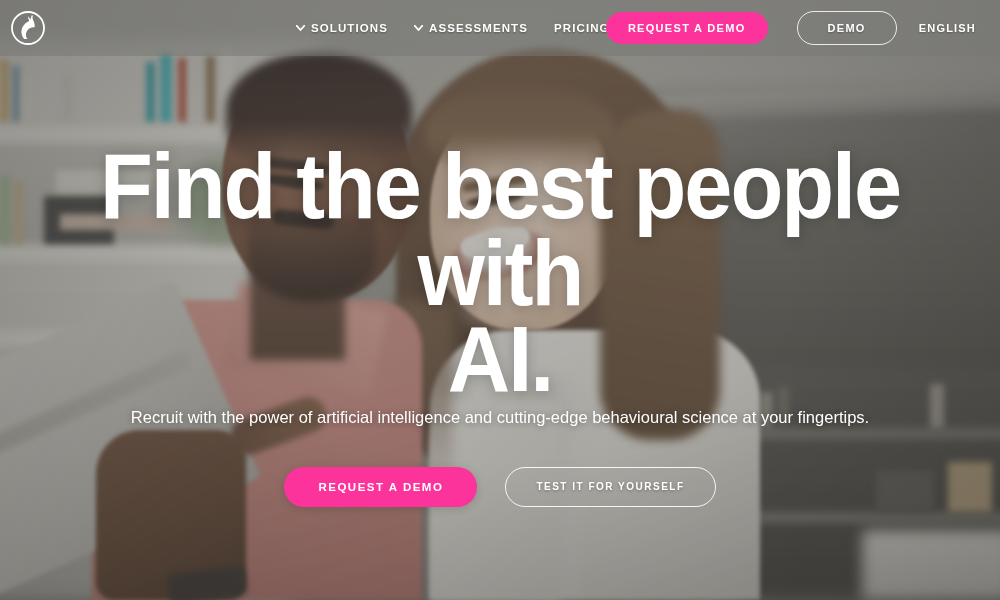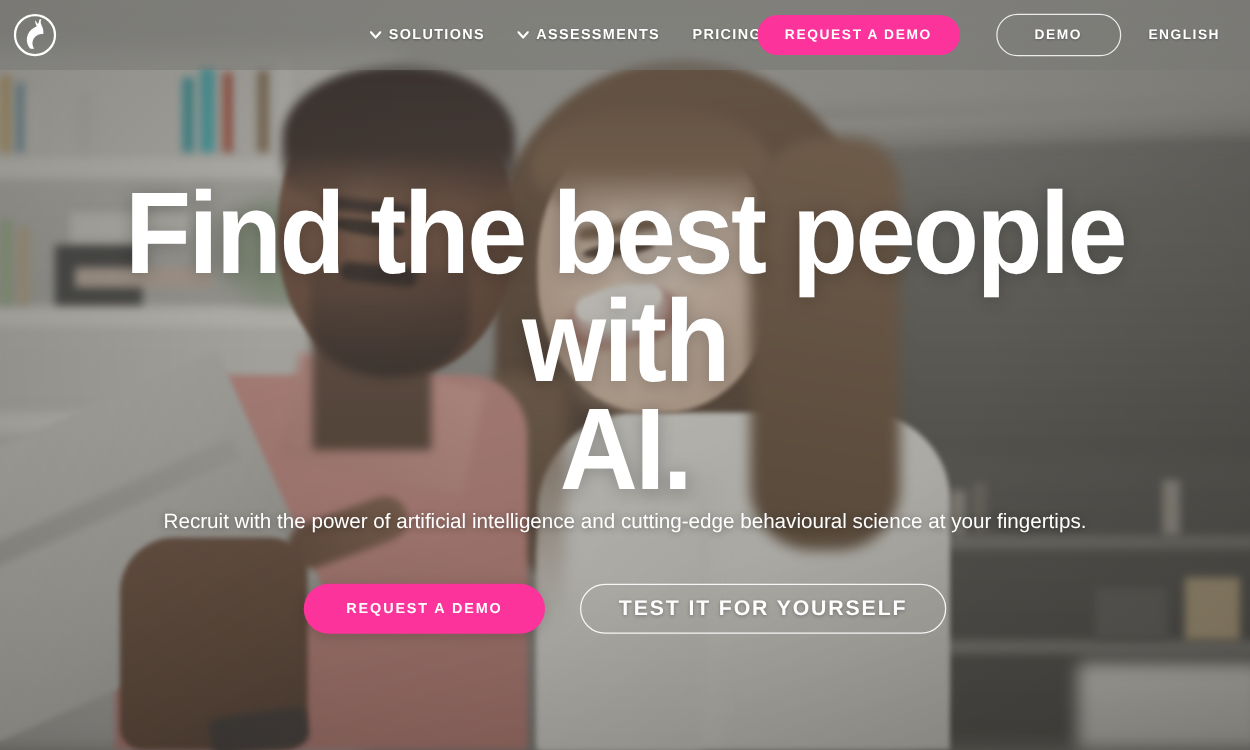--- a/index.html
+++ b/index.html
@@ -387,21 +387,21 @@
     cursor:pointer;
     box-shadow:0 2px 10px rgba(0,0,0,.14);
   }
   #btn-test {
     background:transparent;
     color:#ffffff;
     border:1.4px solid rgba(255,255,255,.9);
     border-radius:24px;
     height:40px; padding:0 30px;
     font-family:"Liberation Sans", sans-serif;
-    font-size:17px; font-weight:bold; letter-spacing:1.5px;
+    font-size:10px; font-weight:bold; letter-spacing:1.5px;
     cursor:pointer;
     text-shadow:0 1px 3px rgba(0,0,0,.3);
   }
 </style>
 </head>
 <body>
 
 <div id="stage">
 
   <div id="photo">

